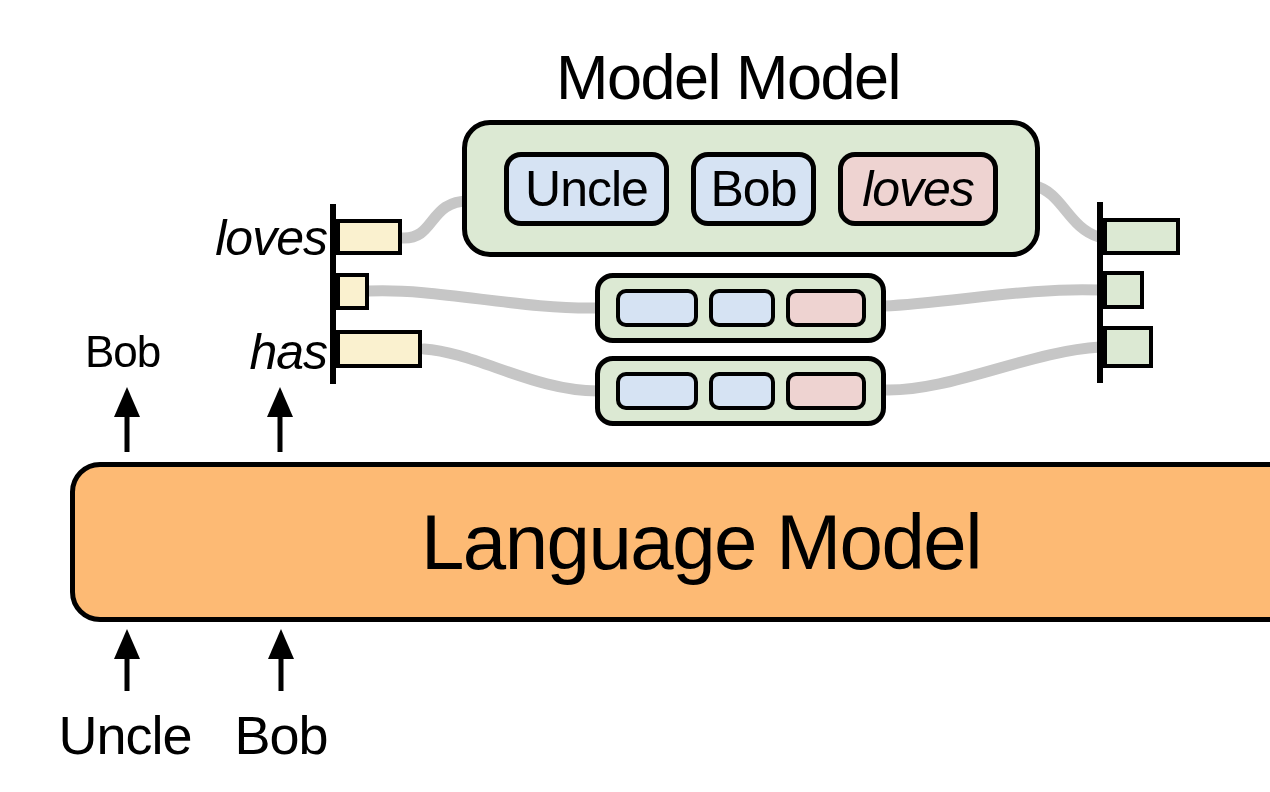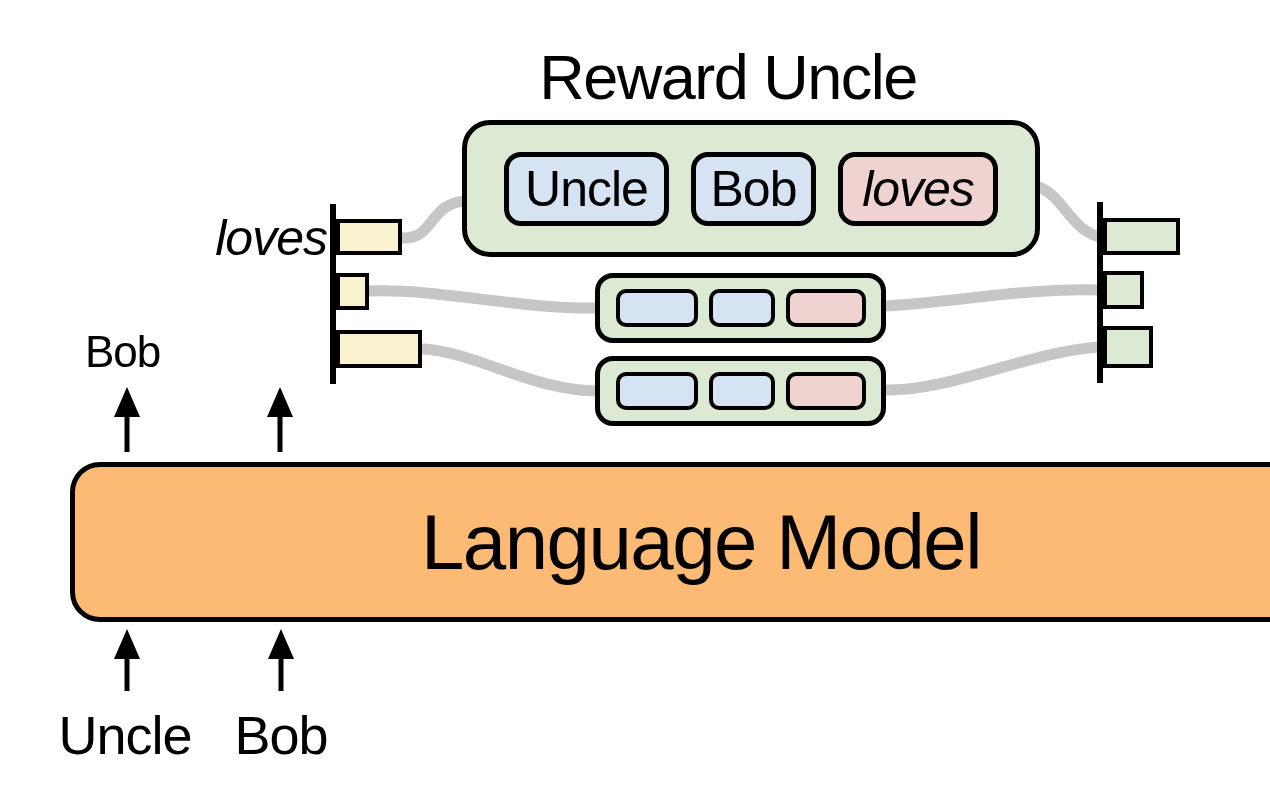--- a/index.html
+++ b/index.html
@@ -99,40 +99,41 @@
         <line x1="127" y1="691" x2="127" y2="658"></line>
         <polygon points="114,659 140,659 127,629" stroke="none"></polygon>
       </g>
       <g>
         <line x1="281" y1="691" x2="281" y2="658"></line>
         <polygon points="268,659 294,659 281,629" stroke="none"></polygon>
       </g>
     </g>
   </svg>
 
-  <div class="abs title">Reward Uncle</div>
+  <div class="abs title">Model Model</div>
 
   <div class="abs rm-box">
     <div class="tok blue w-uncle">Uncle</div>
     <div class="tok blue w-bob">Bob</div>
     <div class="tok pink w-loves">loves</div>
   </div>
 
   <div class="abs mini-box" style="top:273px">
     <div class="mini-tok blue mt-a"></div>
     <div class="mini-tok blue mt-b"></div>
     <div class="mini-tok pink mt-c"></div>
   </div>
   <div class="abs mini-box" style="top:356px">
     <div class="mini-tok blue mt-a"></div>
     <div class="mini-tok blue mt-b"></div>
     <div class="mini-tok pink mt-c"></div>
   </div>
 
   <div class="abs axis-label" style="left:127px;top:213px">loves</div>
+  <div class="abs axis-label" style="left:127px;top:327px">has</div>
 
   <div class="abs bar cream" style="left:336px;top:219px;width:66px;height:36px"></div>
   <div class="abs bar cream" style="left:336px;top:273px;width:33px;height:37px"></div>
   <div class="abs bar cream" style="left:336px;top:330px;width:86px;height:38px"></div>
 
   <div class="abs plain-label" style="left:85px;top:330px">Bob</div>
 
   <div class="abs bar green" style="left:1103px;top:218px;width:77px;height:37px"></div>
   <div class="abs bar green" style="left:1103px;top:271px;width:41px;height:38px"></div>
   <div class="abs bar green" style="left:1103px;top:326px;width:50px;height:42px"></div>

